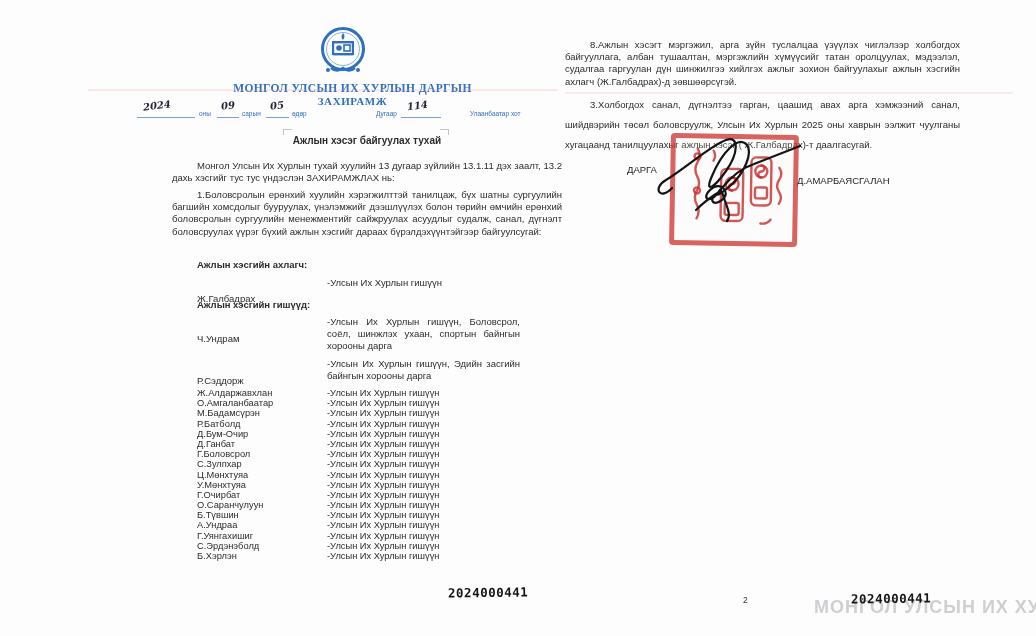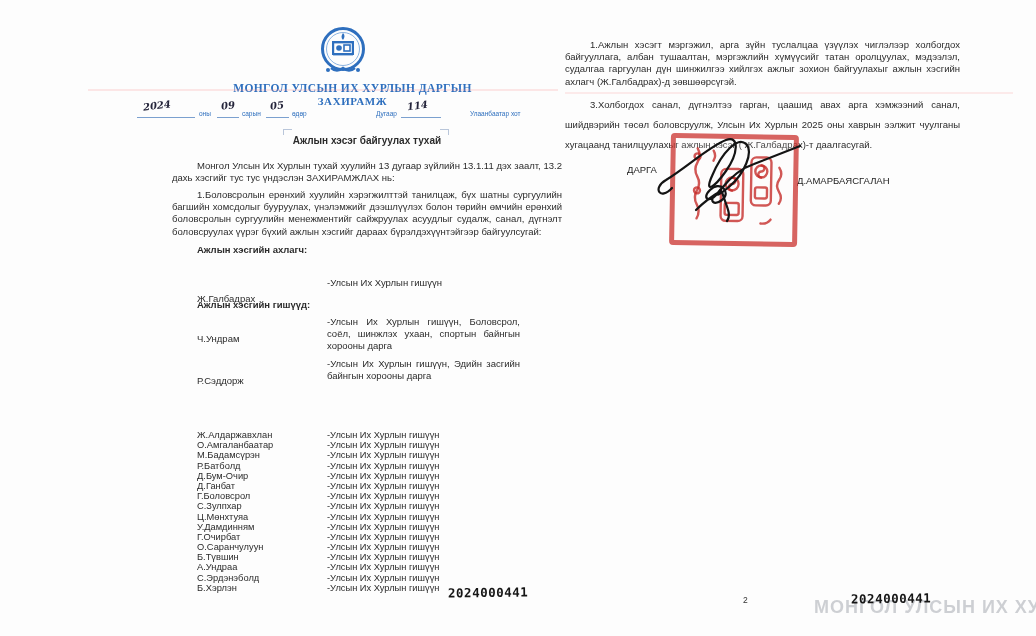--- a/index.html
+++ b/index.html
@@ -82,61 +82,62 @@
 
   <div class="abs corner corner-l" style="left:283px;top:129px;"></div>
   <div class="abs corner corner-r" style="left:440px;top:129px;"></div>
 
   <div class="abs title" style="left:172px;top:135px;width:390px;">Ажлын хэсэг байгуулах тухай</div>
 
   <div class="abs para indent" style="left:172px;top:160px;width:390px;">Монгол Улсын Их Хурлын тухай хуулийн 13 дугаар зүйлийн 13.1.11 дэх заалт, 13.2 дахь хэсгийг тус тус үндэслэн ЗАХИРАМЖЛАХ нь:</div>
 
   <div class="abs para indent" style="left:172px;top:189px;width:390px;">1.Боловсролын ерөнхий хуулийн хэрэгжилттэй танилцаж, бүх шатны сургуулийн багшийн хомсдолыг бууруулах, үнэлэмжийг дээшлүүлэх болон төрийн өмчийн ерөнхий боловсролын сургуулийн менежментийг сайжруулах асуудлыг судалж, санал, дүгнэлт боловсруулах үүрэг бүхий ажлын хэсгийг дараах бүрэлдэхүүнтэйгээр байгуулсугай:</div>
 
-  <div class="abs sub-heading" style="left:197px;top:244px;">Ажлын хэсгийн ахлагч:</div>
+  <div class="abs sub-heading" style="left:197px;top:259px;">Ажлын хэсгийн ахлагч:</div>
 
   <div class="abs" style="left:197px;top:277px;">
     <span class="pair-name abs" style="left:0;top:0;">Ж.Галбадрах</span>
     <span class="pair-role abs" style="left:130px;top:0;white-space:nowrap;">-Улсын Их Хурлын гишүүн</span>
   </div>
 
   <div class="abs sub-heading" style="left:197px;top:299px;">Ажлын хэсгийн гишүүд:</div>
 
   <div class="abs" style="left:197px;top:316px;">
     <span class="pair-name abs" style="left:0;top:1px;">Ч.Ундрам</span>
     <span class="pair-role abs para" style="left:130px;top:0;width:193px;text-indent:0;">-Улсын Их Хурлын гишүүн, Боловсрол, соёл, шинжлэх ухаан, спортын байнгын хорооны дарга</span>
   </div>
 
   <div class="abs" style="left:197px;top:358px;">
     <span class="pair-name abs" style="left:0;top:1px;">Р.Сэддорж</span>
     <span class="pair-role abs para" style="left:130px;top:0;width:193px;text-indent:0;">-Улсын Их Хурлын гишүүн, Эдийн засгийн байнгын хорооны дарга</span>
   </div>
 
-  <div class="abs" style="left:197px;top:388px;width:340px;margin-top:42px;">
+  <div class="abs" style="left:197px;top:388px;width:340px;">
     <div class="mrow"><span class="nm">Ж.Алдаржавхлан</span><span>-Улсын Их Хурлын гишүүн</span></div>
     <div class="mrow"><span class="nm">О.Амгаланбаатар</span><span>-Улсын Их Хурлын гишүүн</span></div>
     <div class="mrow"><span class="nm">М.Бадамсүрэн</span><span>-Улсын Их Хурлын гишүүн</span></div>
     <div class="mrow"><span class="nm">Р.Батболд</span><span>-Улсын Их Хурлын гишүүн</span></div>
     <div class="mrow"><span class="nm">Д.Бум-Очир</span><span>-Улсын Их Хурлын гишүүн</span></div>
     <div class="mrow"><span class="nm">Д.Ганбат</span><span>-Улсын Их Хурлын гишүүн</span></div>
     <div class="mrow"><span class="nm">Г.Боловсрол</span><span>-Улсын Их Хурлын гишүүн</span></div>
     <div class="mrow"><span class="nm">С.Зулпхар</span><span>-Улсын Их Хурлын гишүүн</span></div>
     <div class="mrow"><span class="nm">Ц.Мөнхтуяа</span><span>-Улсын Их Хурлын гишүүн</span></div>
-    <div class="mrow"><span class="nm">У.Дамдинням</span><span>-Улсын Их Хурлын гишүүн</span></div>
+    <div class="mrow"><span class="nm">У.Мөнхтуяа</span><span>-Улсын Их Хурлын гишүүн</span></div>
     <div class="mrow"><span class="nm">Г.Очирбат</span><span>-Улсын Их Хурлын гишүүн</span></div>
     <div class="mrow"><span class="nm">О.Саранчулуун</span><span>-Улсын Их Хурлын гишүүн</span></div>
     <div class="mrow"><span class="nm">Б.Түвшин</span><span>-Улсын Их Хурлын гишүүн</span></div>
     <div class="mrow"><span class="nm">А.Ундраа</span><span>-Улсын Их Хурлын гишүүн</span></div>
+    <div class="mrow"><span class="nm">Г.Уянгахишиг</span><span>-Улсын Их Хурлын гишүүн</span></div>
     <div class="mrow"><span class="nm">С.Эрдэнэболд</span><span>-Улсын Их Хурлын гишүүн</span></div>
     <div class="mrow"><span class="nm">Б.Хэрлэн</span><span>-Улсын Их Хурлын гишүүн</span></div>
   </div>
 
   <div class="abs code" style="left:448px;top:585px;">2024000441</div>
 
-  <div class="abs para indent" style="left:565px;top:39px;width:395px;">1.Ажлын хэсэгт мэргэжил, арга зүйн туслалцаа үзүүлэх чиглэлээр холбогдох байгууллага, албан тушаалтан, мэргэжлийн хүмүүсийг татан оролцуулах, мэдээлэл, судалгаа гаргуулан дүн шинжилгээ хийлгэх ажлыг зохион байгуулахыг ажлын хэсгийн ахлагч (Ж.Галбадрах)-д зөвшөөрсүгэй.</div>
+  <div class="abs para indent" style="left:565px;top:39px;width:395px;">8.Ажлын хэсэгт мэргэжил, арга зүйн туслалцаа үзүүлэх чиглэлээр холбогдох байгууллага, албан тушаалтан, мэргэжлийн хүмүүсийг татан оролцуулах, мэдээлэл, судалгаа гаргуулан дүн шинжилгээ хийлгэх ажлыг зохион байгуулахыг ажлын хэсгийн ахлагч (Ж.Галбадрах)-д зөвшөөрсүгэй.</div>
 
   <div class="abs para indent" style="left:565px;top:95px;width:395px;line-height:20px;">3.Холбогдох санал, дүгнэлтээ гарган, цаашид авах арга хэмжээний санал, шийдвэрийн төсөл боловсруулж, Улсын Их Хурлын 2025 оны хаврын ээлжит чуулганы хугацаанд танилцуулахыг ажлын хэсэг ( Ж.Галбадрах)-т даалгасугай.</div>
 
   <div class="abs stamp" style="left:670px;top:134px;width:118px;height:102px;">
     <svg width="118" height="102" viewBox="0 0 118 102">
       <g stroke="rgba(198,45,42,0.8)" fill="none" stroke-width="2.4" stroke-linecap="round">
         <path d="M22 10 q4 7 0 14 q-4 7 0 14 q4 7 0 14 q-4 7 0 14 q4 7 0 14"></path>
         <circle cx="22" cy="18" r="3"></circle>
         <circle cx="22" cy="52" r="3"></circle>
         <rect x="46" y="30" width="22" height="52" rx="5"></rect>

